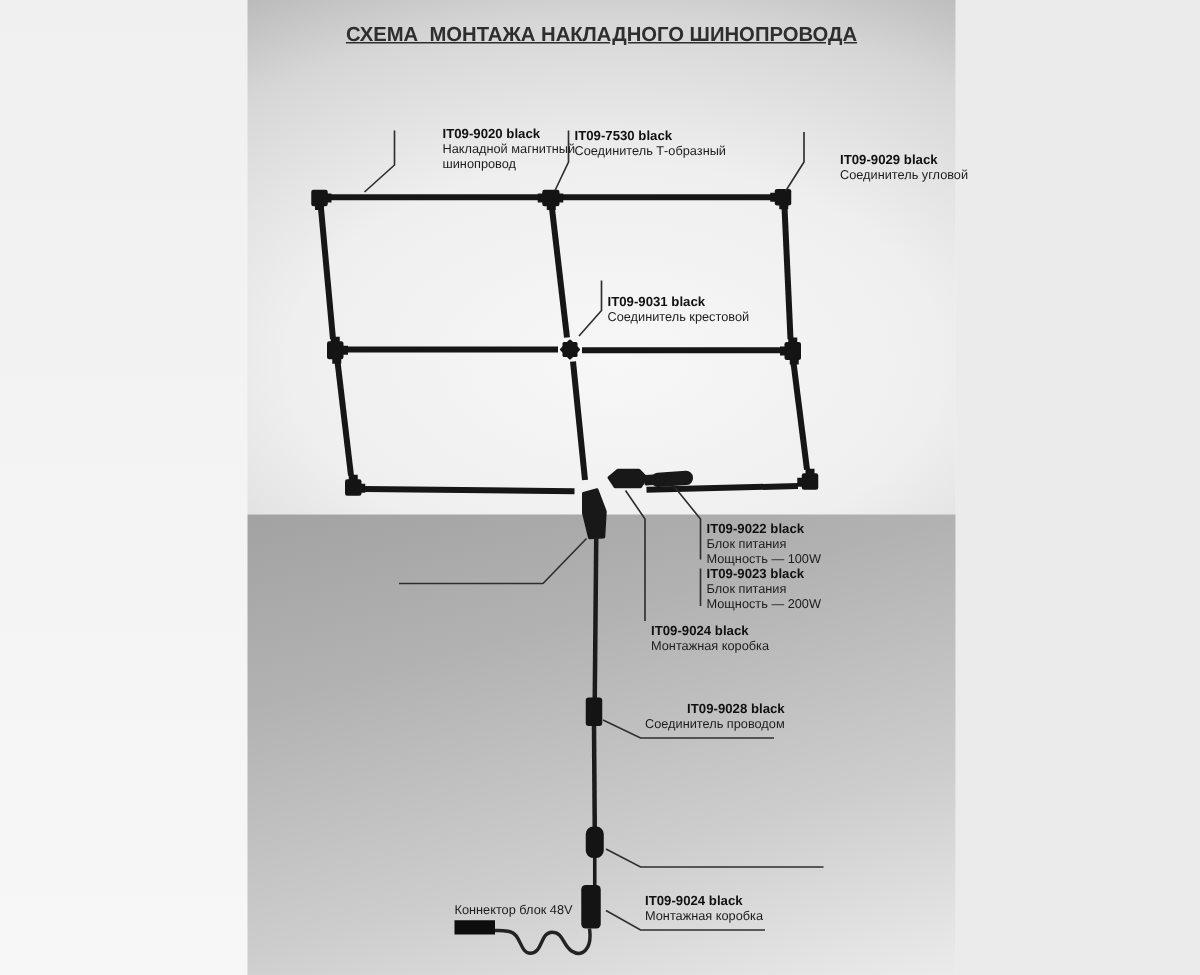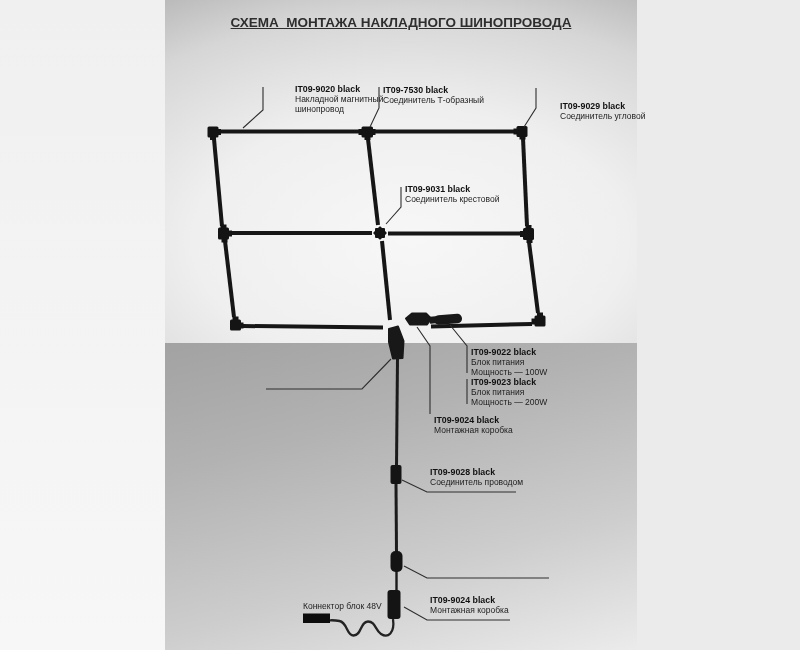--- a/index.html
+++ b/index.html
@@ -146,21 +146,21 @@
   <div class="lbl" style="left:383px;top:85px;">
     <div class="code">IT09-7530 black</div>
     <div>Соединитель Т-образный</div>
   </div>
 
   <div class="lbl" style="left:560px;top:85px;margin-top:16px;">
     <div class="code">IT09-9029 black</div>
     <div>Соединитель угловой</div>
   </div>
 
-  <div class="lbl" style="left:405px;top:184px;">
+  <div class="lbl" style="left:405px;top:196px;">
     <div class="code">IT09-9031 black</div>
     <div>Соединитель крестовой</div>
   </div>
 
 
   <div class="lbl" style="left:471px;top:347px;">
     <div class="code">IT09-9022 black</div>
     <div>Блок питания</div>
     <div>Мощность — 100W</div>
   </div>
@@ -169,21 +169,21 @@
     <div class="code">IT09-9023 black</div>
     <div>Блок питания</div>
     <div>Мощность — 200W</div>
   </div>
 
   <div class="lbl" style="left:434px;top:415px;">
     <div class="code">IT09-9024 black</div>
     <div>Монтажная коробка</div>
   </div>
 
-  <div class="lbl" style="left:430px;top:467px;">
+  <div class="lbl" style="left:430px;top:467px;text-align:right;">
     <div class="code">IT09-9028 black</div>
     <div>Соединитель проводом</div>
   </div>
 
 
   <div class="lbl" style="left:430px;top:595px;">
     <div class="code">IT09-9024 black</div>
     <div>Монтажная коробка</div>
   </div>
 

